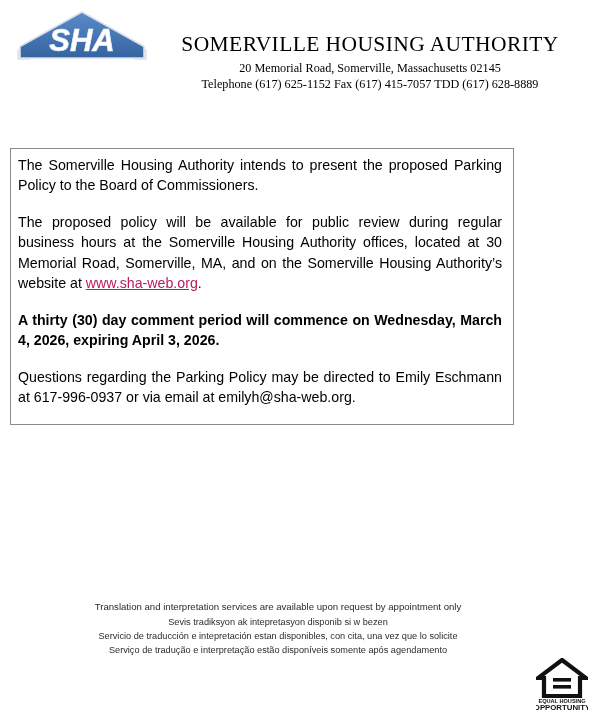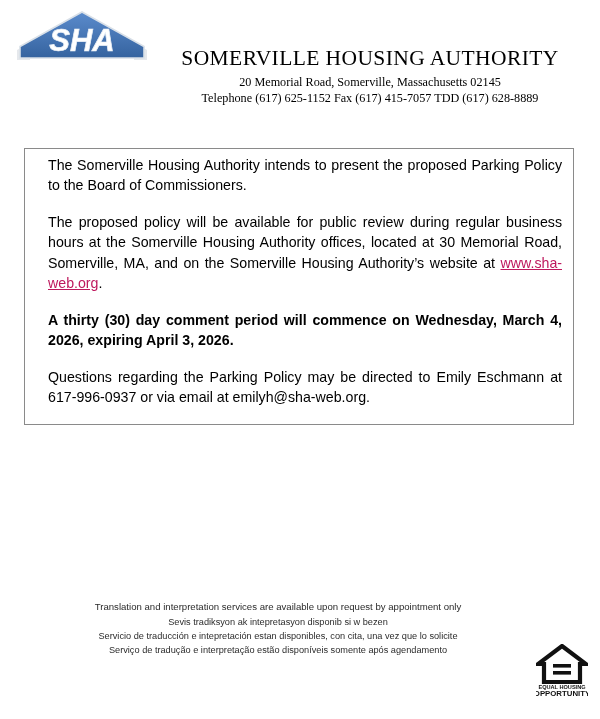--- a/index.html
+++ b/index.html
@@ -38,21 +38,20 @@
     height: 58px;
   }
   .logo-wrap svg { display: block; }
 
   .org-block {
     position: absolute;
     left: 150px;
     top: 32px;
     width: 440px;
     text-align: center;
-    margin-top: 14px;
   }
   .org-name {
     font-family: "Liberation Serif", "DejaVu Serif", serif;
     font-size: 21.5px;
     letter-spacing: 0.4px;
     line-height: 1.15;
     white-space: nowrap;
   }
   .org-addr {
     font-family: "Liberation Serif", "DejaVu Serif", serif;
@@ -82,27 +81,27 @@
   .title-text {
     font-family: "Liberation Sans", sans-serif;
     font-weight: bold;
     font-size: 15px;
     letter-spacing: 0.1px;
   }
 
   
   .body-box {
     position: absolute;
-    left: 24px;
+    left: 10px;
     top: 148px;
-    width: 550px;
+    width: 504px;
     height: 277px;
     box-sizing: border-box;
     border: 1px solid #8a8a8a;
-    padding: 6px 11px 6px 23px;
+    padding: 6px 11px 6px 7px;
   }
 
   .para {
     font-family: "Liberation Sans", sans-serif;
     font-size: 14.2px;
     line-height: 1.42;
     text-align: justify;
     margin: 0 0 17px 0;
   }
   .para:last-child { margin-bottom: 16px; }
@@ -126,21 +125,21 @@
     font-size: 9.2px;
     line-height: 1.55;
     color: #2b2b2b;
   }
   .trans-line.first { font-size: 9.6px; }
 
   
   .eho {
     position: absolute;
     left: 536px;
-    top: 644px;
+    top: 658px;
     width: 52px;
     height: 54px;
   }
   .eho svg { display: block; }
 </style>
 </head>
 <body>
 
 <div class="page">
 

